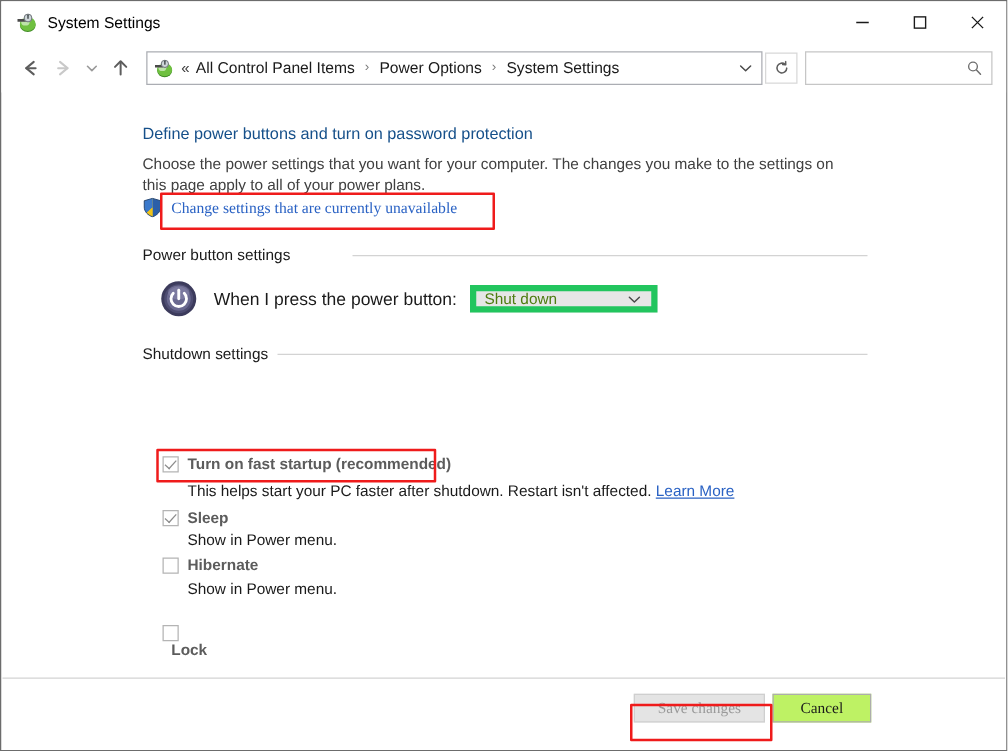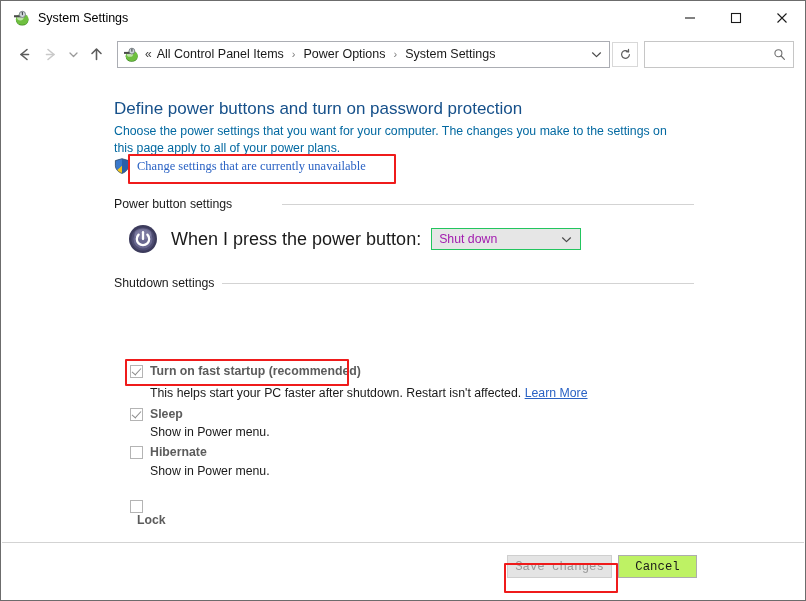--- a/index.html
+++ b/index.html
@@ -156,30 +156,30 @@
     position: absolute;
     left: 1px; top: 74px;
     right: 1px;
     bottom: 57px;
     background: #ffffff;
     overflow: hidden;
   }
   .page-title {
     position: absolute;
     left: 112px; top: 24px;
-    font-size: 17px;
+    font-size: 13px;
     color: #16508a;
     white-space: nowrap;
   }
   .page-desc {
     position: absolute;
     left: 112px; top: 48px;
     width: 566px;
     font-size: 12.3px;
-    color: #0369a1;
+    color: #404040;
     line-height: 16.5px;
   }
 
   .uac-link-row {
     position: absolute;
     left: 112px; top: 83px;
     display: flex;
     align-items: center;
     font-family: Liberation Serif, serif;
   }
@@ -217,34 +217,34 @@
   
   .power-row {
     position: absolute;
     left: 126px; top: 149px;
     display: flex;
     align-items: center;
   }
   .power-icon { width: 30px; height: 30px; flex: 0 0 auto; }
   .power-label {
     margin-left: 13px;
-    font-size: 18px;
+    font-size: 14px;
     color: #1a1a1a;
     white-space: nowrap;
   }
   .power-select {
     margin-left: 10px;
     width: 150px;
     height: 22px;
-    border: 1px solid #22c55e;
+    border: 5px solid #22c55e;
     background: #e6e6e6;
     display: flex;
     align-items: center;
     font-size: 12.3px;
-    color: #a21caf;
+    color: #4d7c0f;
     box-sizing: border-box;
   }
   .power-select .sel-text { padding-left: 7px; white-space: nowrap; }
   .power-select .sel-caret { margin-left: auto; margin-right: 8px; display: flex; }
 
   
   .cb-row {
     position: absolute;
     left: 128px;
     display: flex;
@@ -314,21 +314,21 @@
     bottom: 1px;
     height: 56px;
     background: #ffffff;
     border-top: 1px solid #d3d3d3;
   }
   .btn {
     position: absolute;
     height: 23px;
     border: 1px solid #adadad;
     background: #e1e1e1;
-    font-family: Liberation Mono, monospace;
+    font-family: Liberation Serif, serif;
     font-size: 12.3px;
     color: #1a1a1a;
     padding: 0;
     box-sizing: border-box;
     display: flex;
     align-items: center;
     justify-content: center;
   }
   .btn-save {
     left: 505px; top: 12px;

